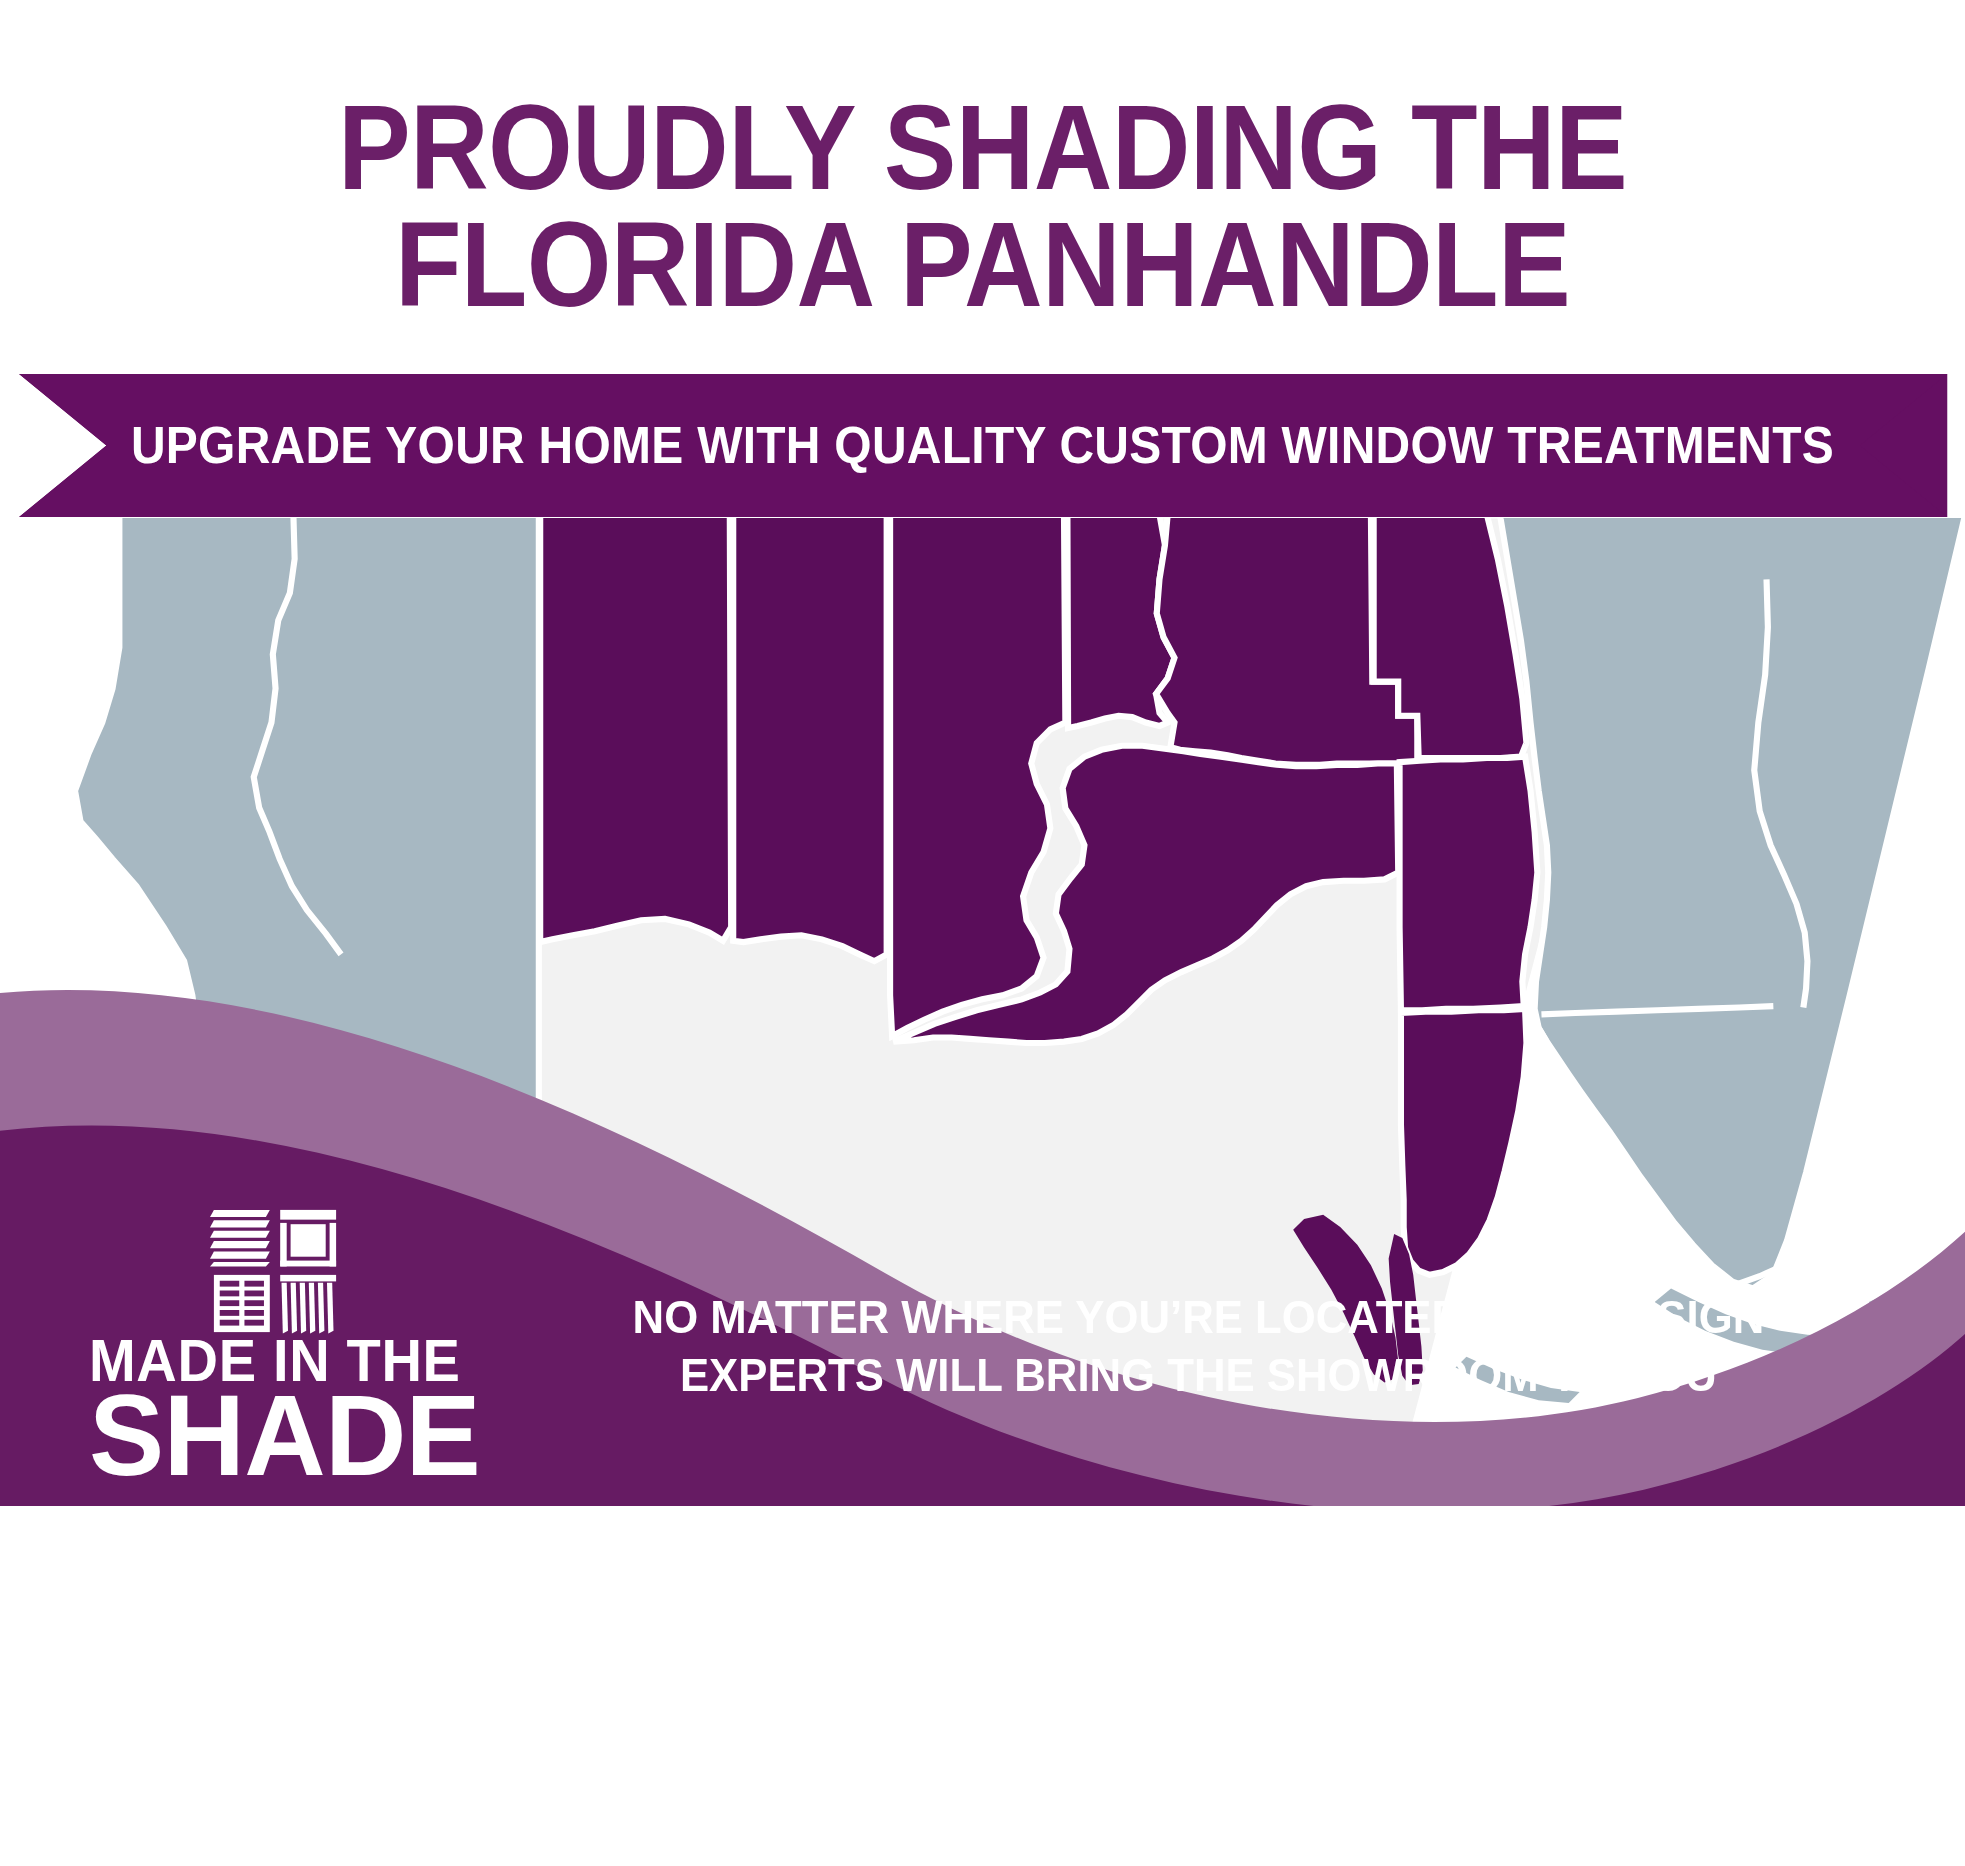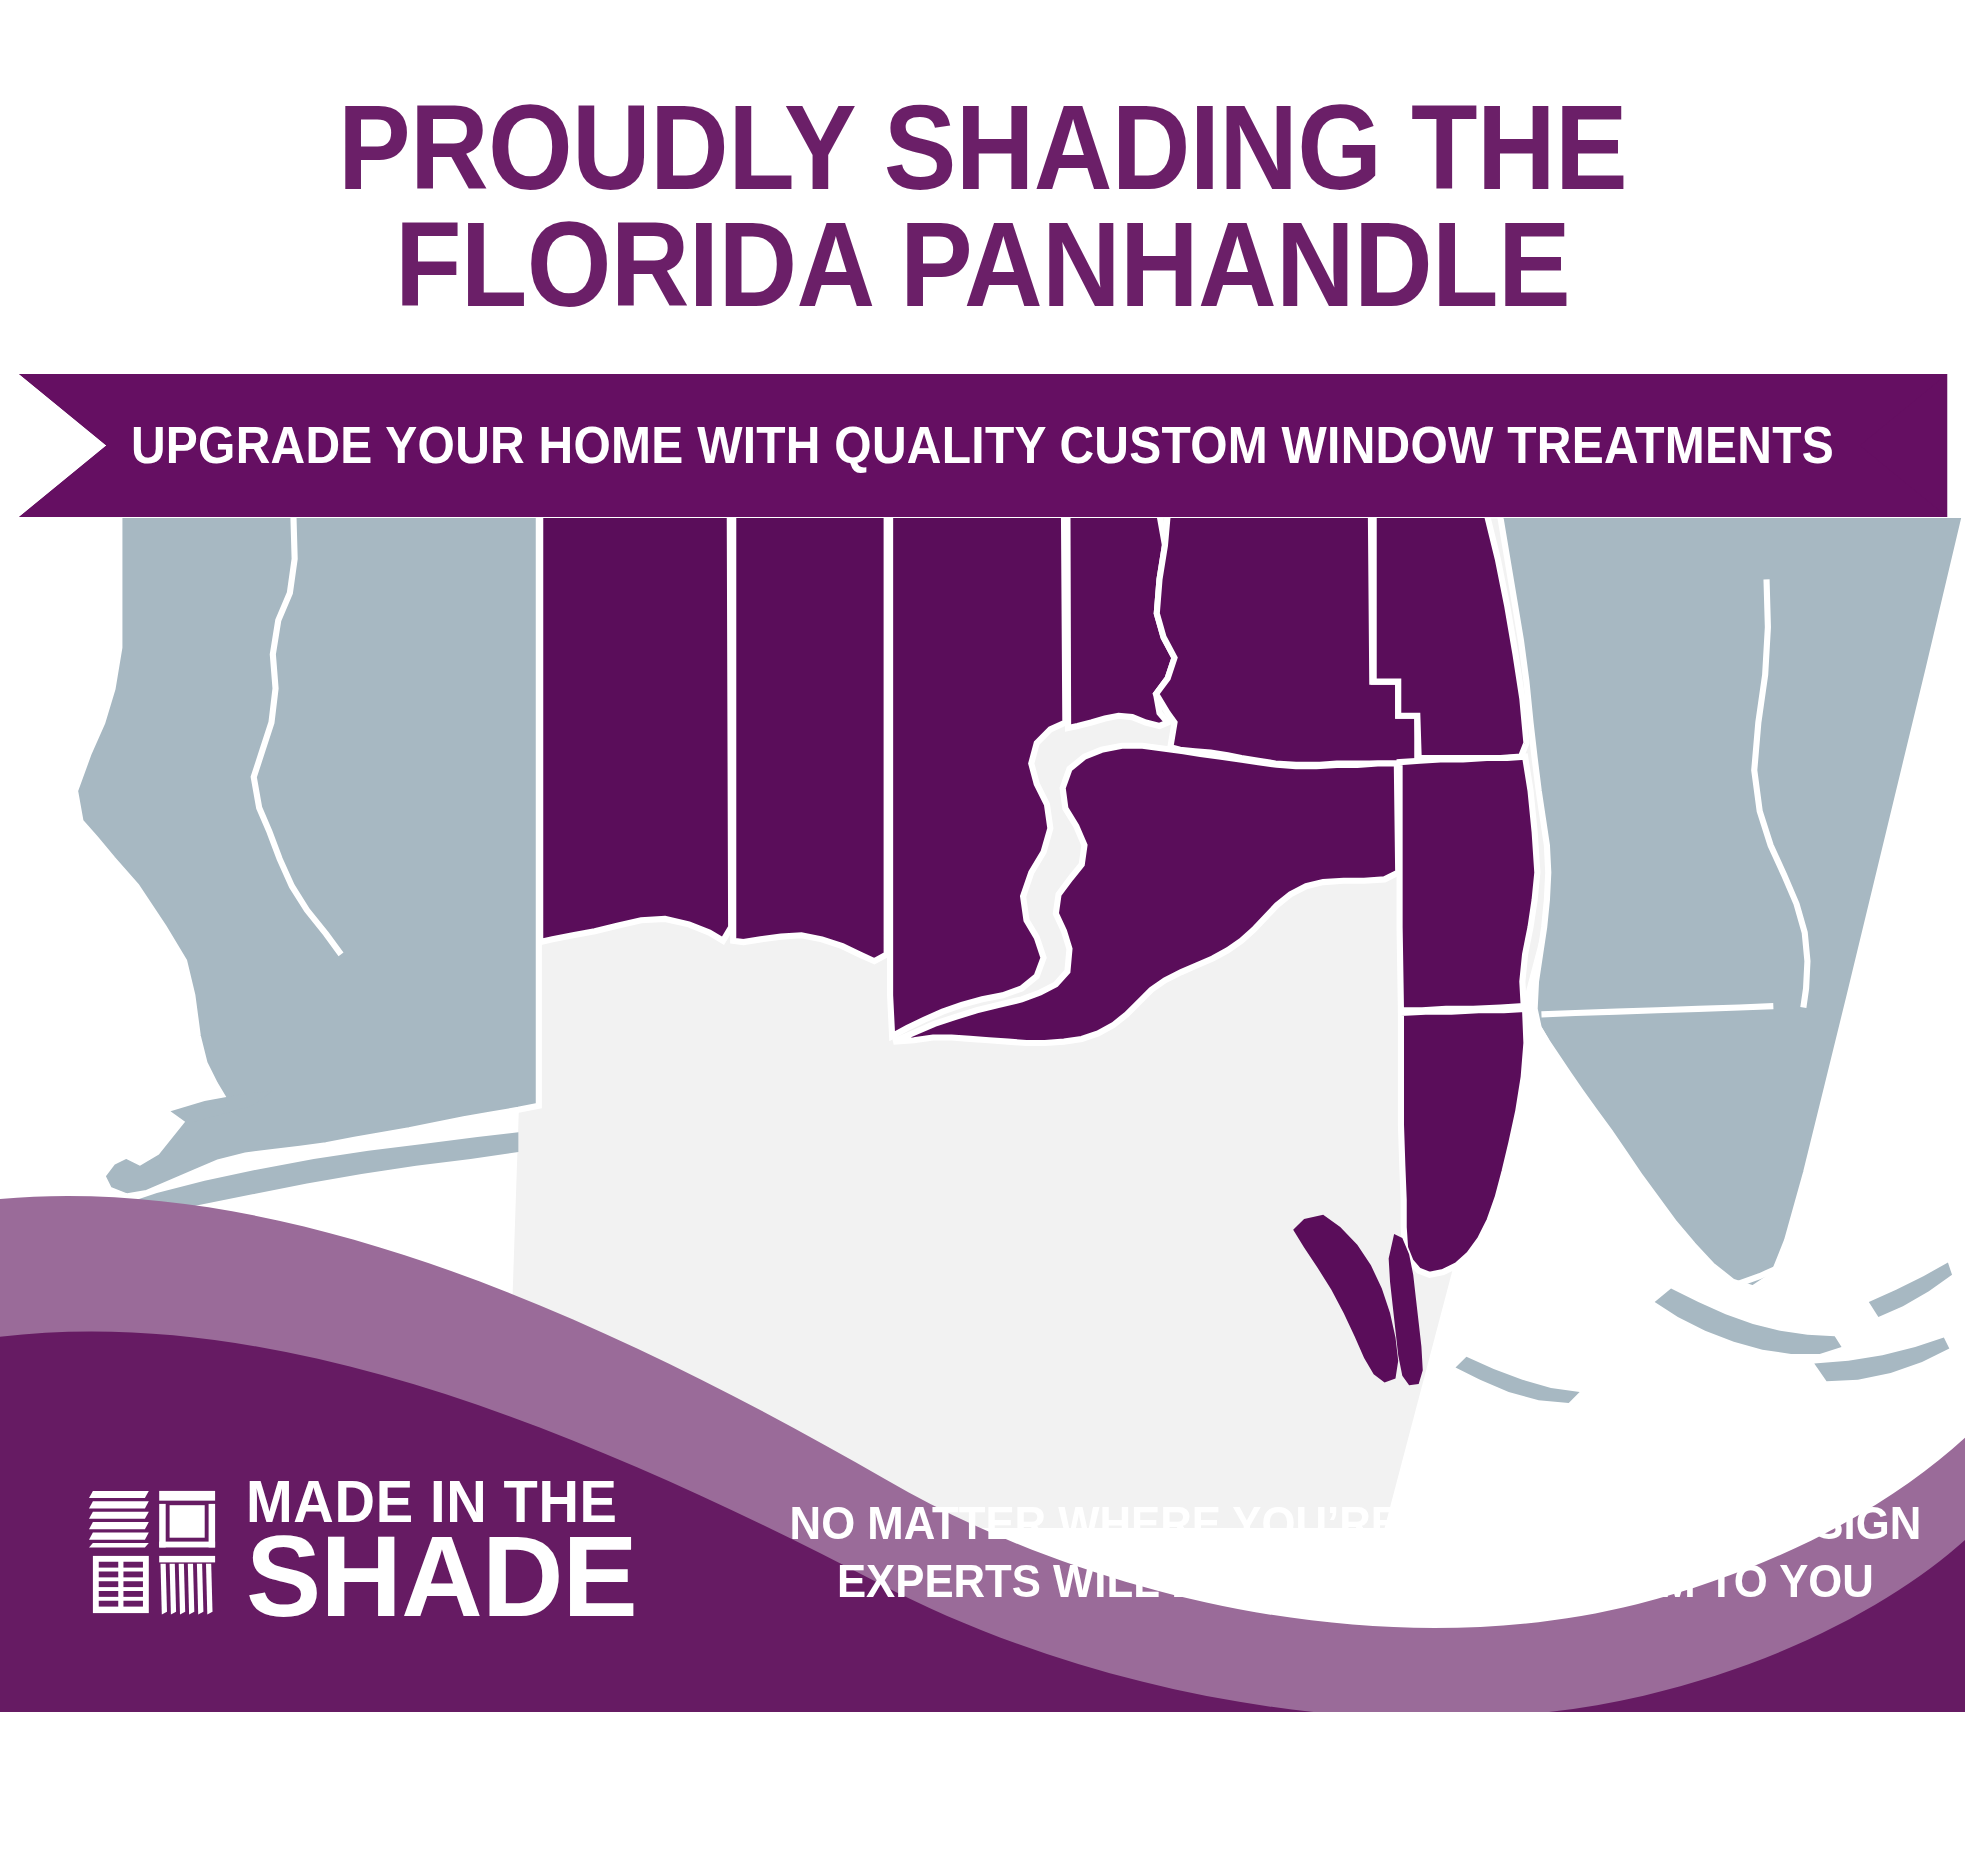--- a/index.html
+++ b/index.html
@@ -4,21 +4,21 @@
 <title>Proudly Shading the Florida Panhandle</title>
 <style>
   html,body{margin:0;padding:0;background:#fff;}
   body{
     font-family:"Liberation Sans", sans-serif;
     -webkit-font-smoothing:antialiased;
   }
   #poster{
     position:relative;
     width:1965px;
-    height:1712px;
+    height:1506px;
     overflow:hidden;
     background:#ffffff;
   }
 
   
   .diag-band{
     position:absolute;
     left:0; top:0; width:1965px; height:1867px;
     pointer-events:none;
   }
@@ -81,20 +81,21 @@
     position:absolute;
     left:0; bottom:0;
     width:1965px; height:321px;
     display:flex;
     align-items:center;
   }
   .logo-block{
     display:flex;
     align-items:center;
     margin-left:89px;
+    flex-direction:column;
   }
   .logo-icons{
     width:130px; height:130px;
     margin-right:27px;
     flex:0 0 auto;
   }
   .logo-icons svg{display:block;width:130px;height:130px;}
   .logo-words{
     color:#ffffff;
     line-height:0.86;

